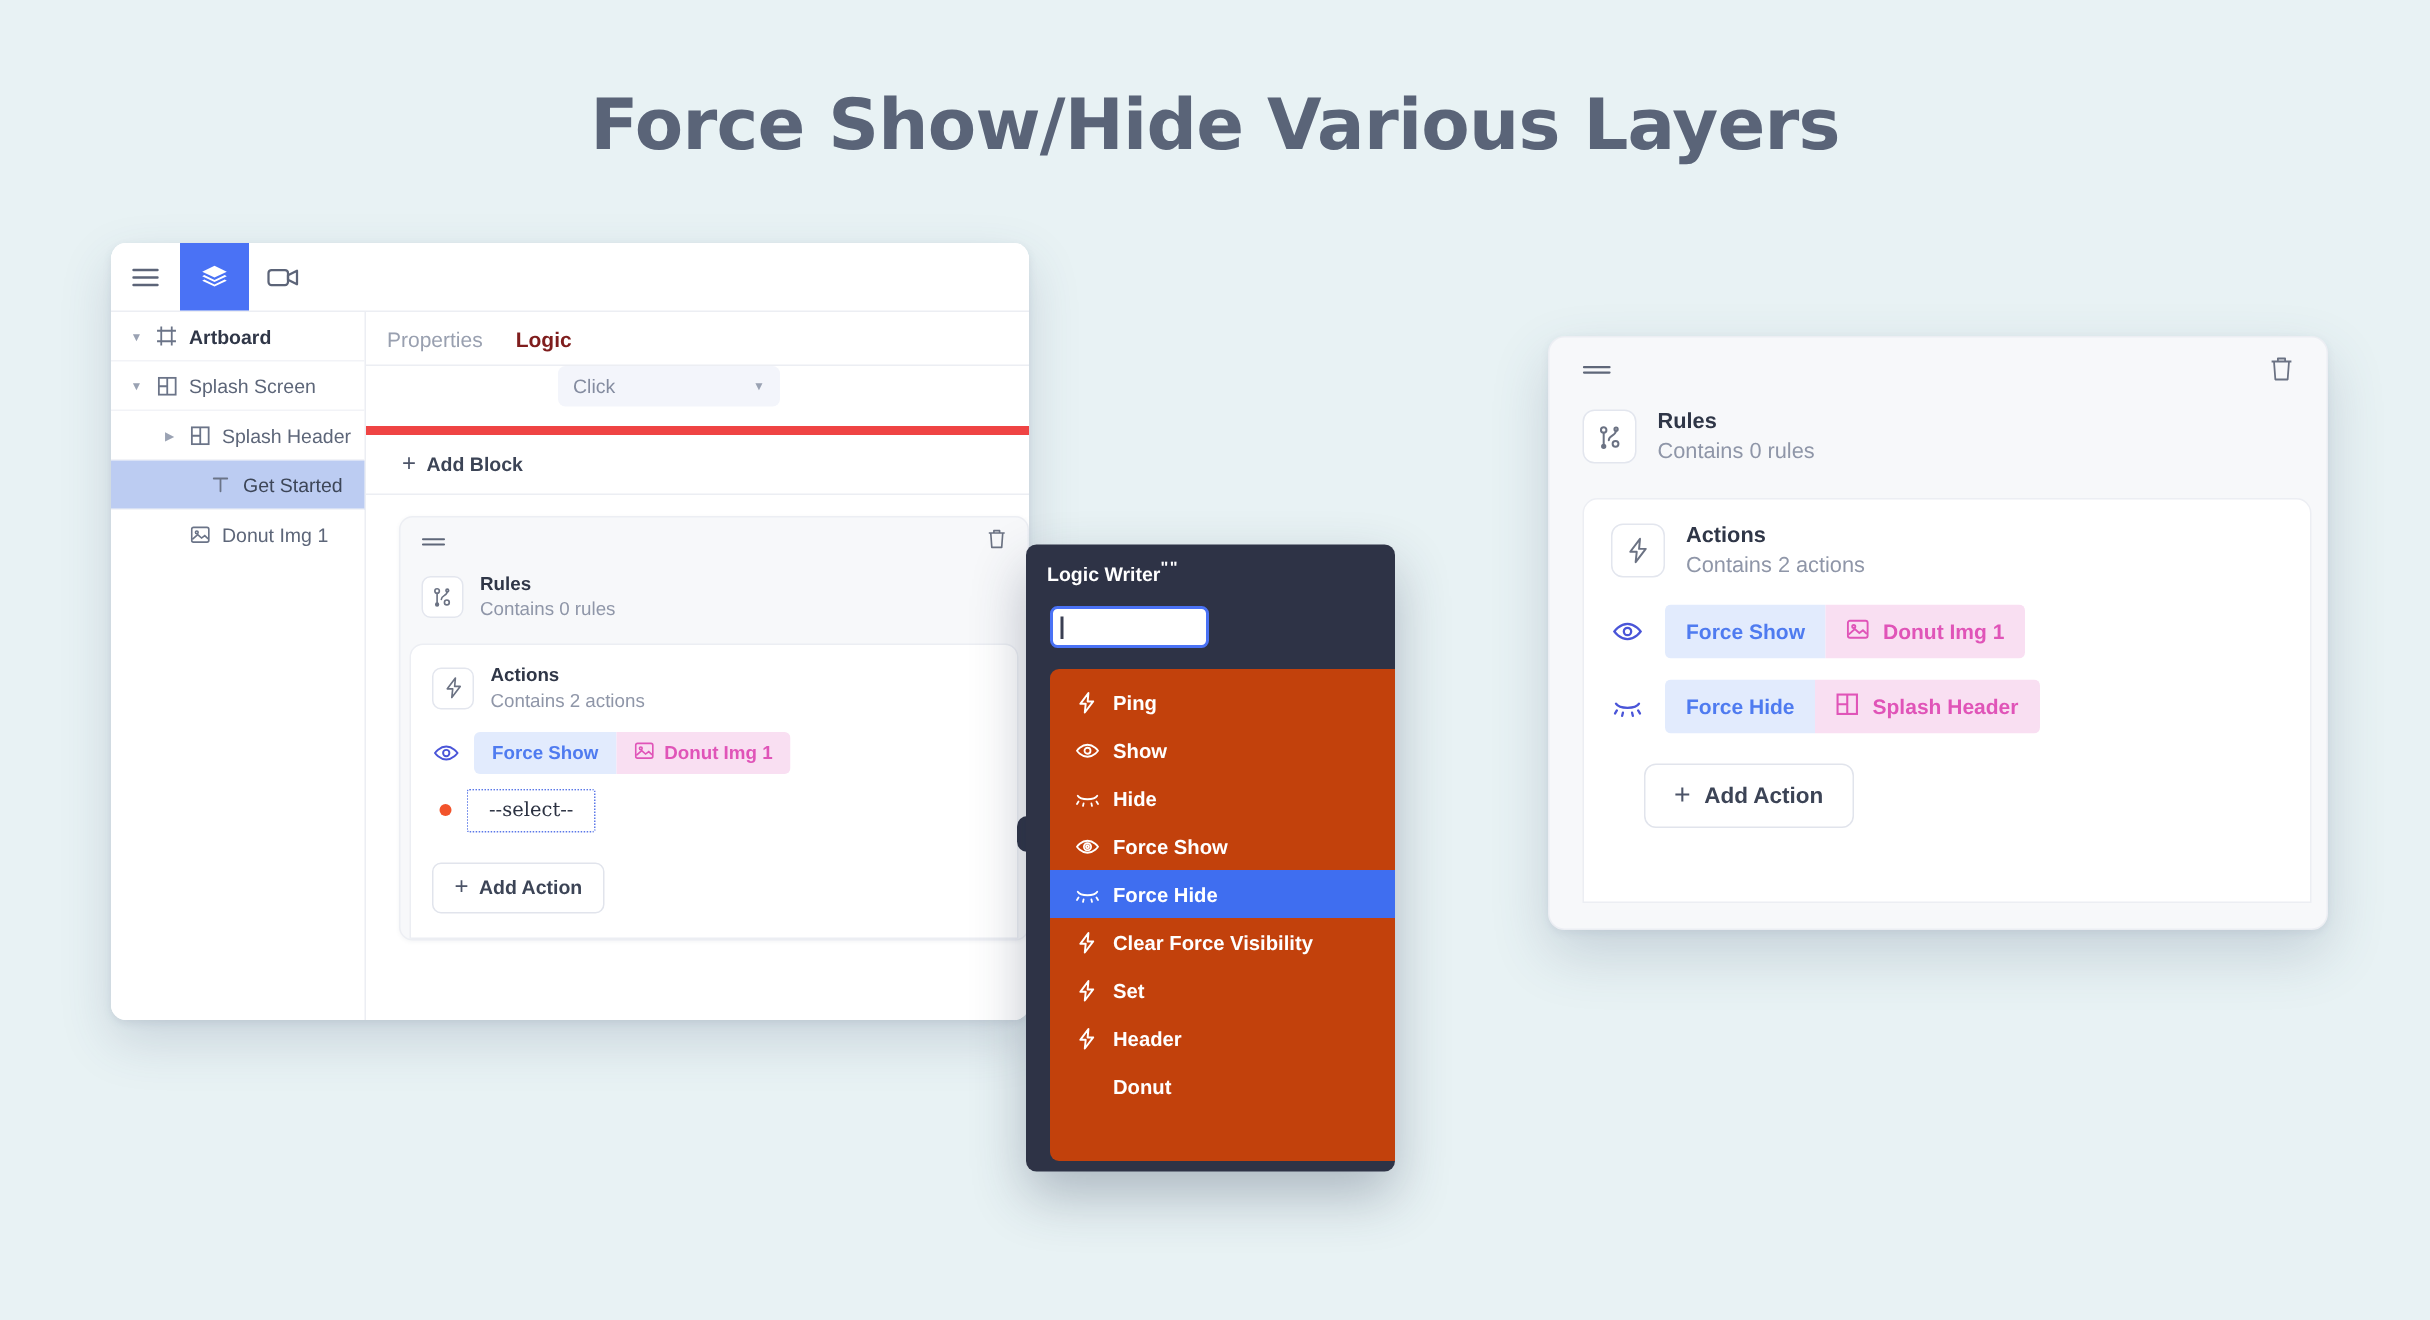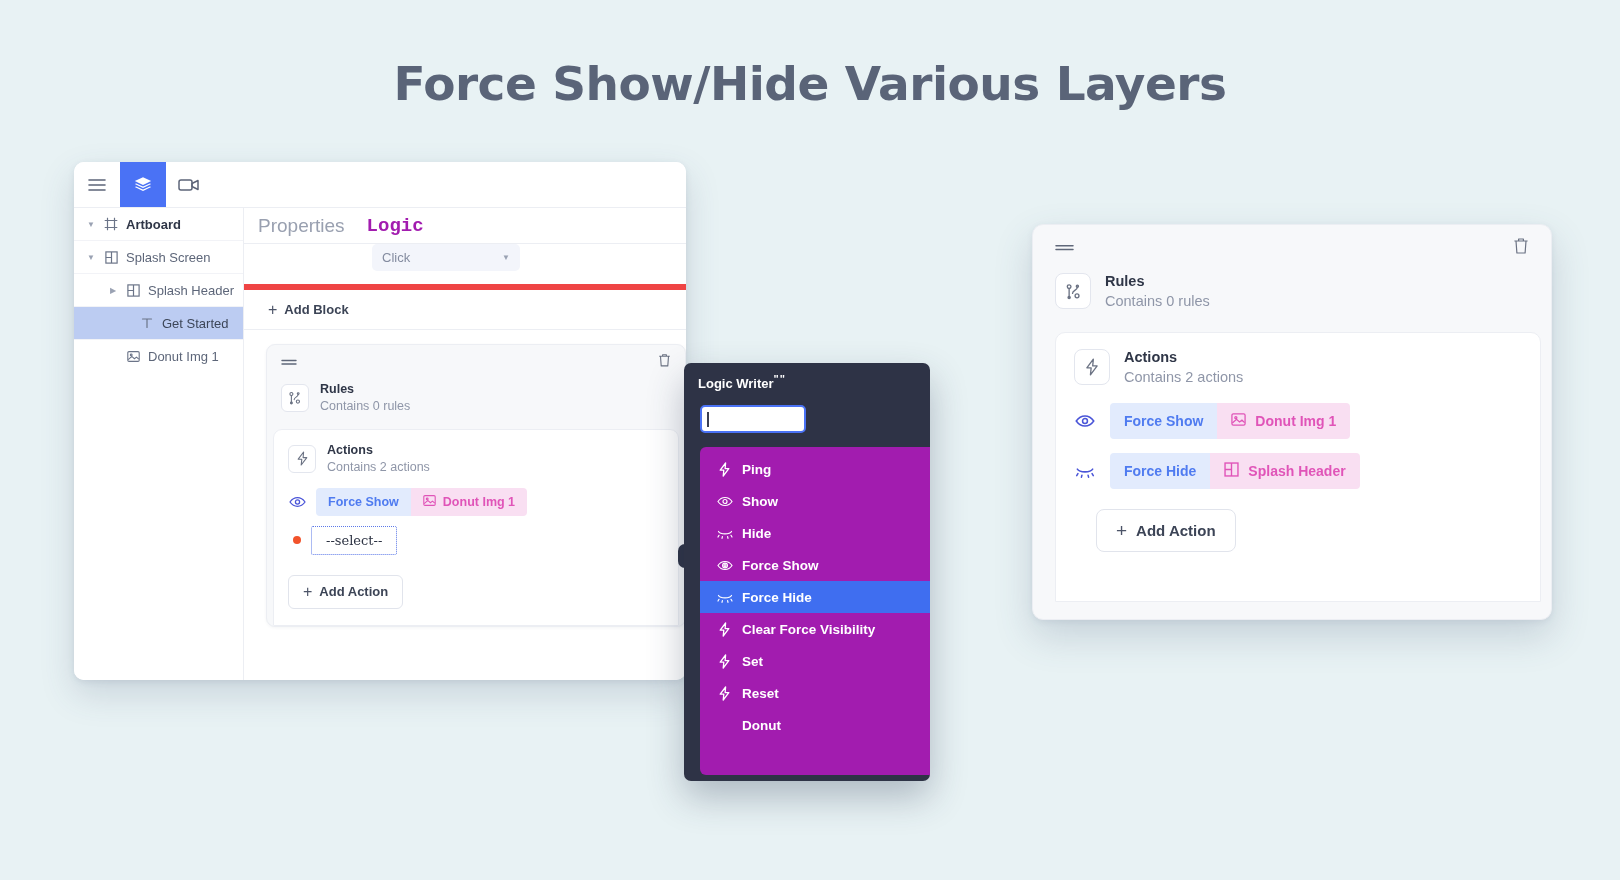--- a/index.html
+++ b/index.html
@@ -72,24 +72,24 @@
   .lyr-label { margin-left: 4px; }
 
   
   .logic-panel { flex: 1; background: #fff; position: relative; }
   .tabs {
     height: 36px;
     display: flex; align-items: center;
     gap: 22px;
     padding-left: 14px;
     border-bottom: 1px solid #eceef3;
-    font-size: 19px;
+    font-size: 14px;
   }
   .tab { color: #99a0b0; }
-  .tab.active { color: #a21caf; font-weight: 700; font-family: Liberation Mono, monospace; }
+  .tab.active { color: #7f1d1d; font-weight: 700; }
 
   .trigger-row {
     height: 46px;
     display: flex; 
     border-bottom: 6px solid #ef4444;
     padding-left: 128px;
   }
   .select-pill {
     width: 148px; height: 27px;
     background: #f3f5fb;
@@ -219,21 +219,21 @@
     border: 2px solid #4a72f5;
     border-radius: 5px;
     display: flex; align-items: center;
     padding-left: 5px;
   }
   .caretbar {
     width: 1.5px; height: 15px; background: #3a3f52;
   }
   .lw-list {
     margin-left: 16px;
-    background: #a21caf;
+    background: #c2410c;
     border-top-left-radius: 6px;
     border-bottom-left-radius: 6px;
     padding: 6px 0 10px 0;
     height: 328px;
   }
   .lw-item {
     height: 32px;
     display: flex; align-items: center;
     gap: 9px;
     padding-left: 16px;
@@ -586,21 +586,21 @@
         </span>
         <span>Set</span>
       </div>
 
       <div class="lw-item">
         <span class="lw-ico">
           <svg width="13" height="15" viewBox="0 0 13 15" fill="none" stroke="currentColor" stroke-width="1.3" stroke-linejoin="round">
               <path d="M7.6 1 2.2 8.2h3.6L5.2 14l5.6-7.4H7.1L7.6 1z"></path>
             </svg>
         </span>
-        <span>Reset</span>
+        <span>Header</span>
       </div>
 
       <div class="lw-item">
         <span class="lw-ico empty"></span>
         <span>Donut</span>
       </div>
 
     </div>
   </div>
 

